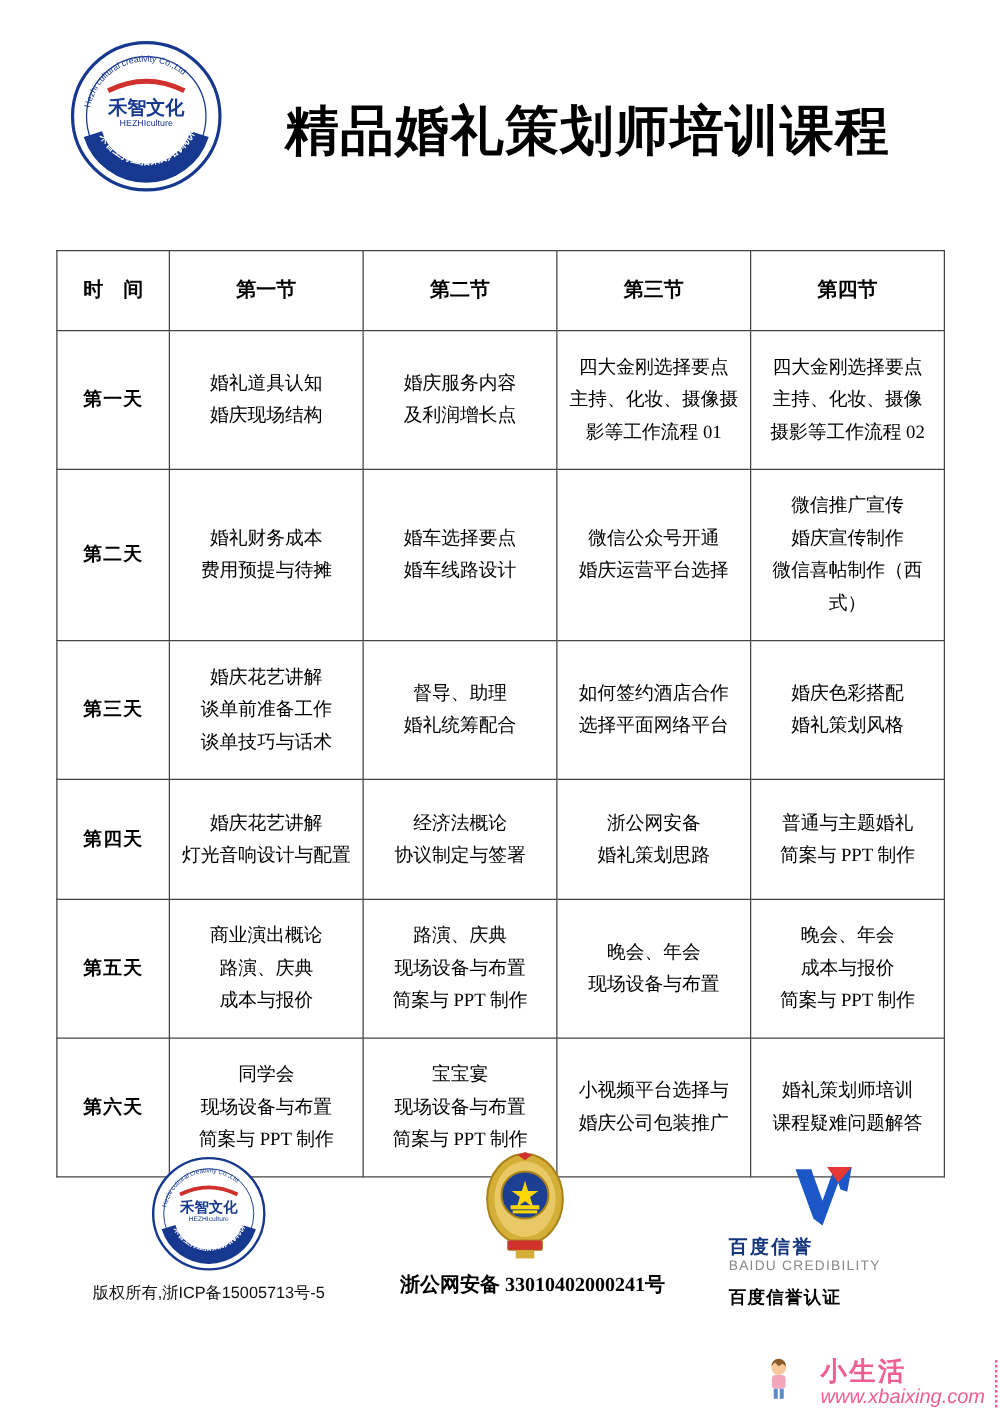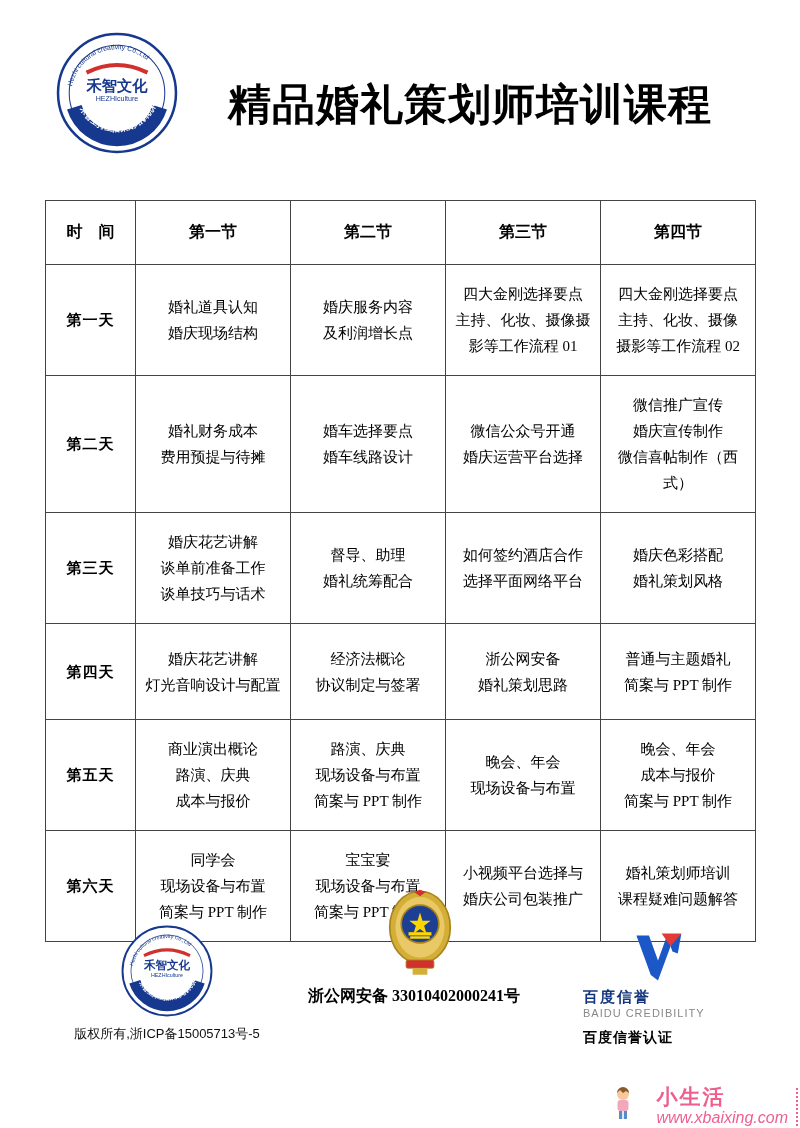--- a/index.html
+++ b/index.html
@@ -16,21 +16,21 @@
   
   table.course { position:absolute; left:45px; top:200px; width:710px; border-collapse:collapse; table-layout:fixed; }
   table.course th, table.course td { border:1px solid #444; text-align:center; vertical-align:middle;
       color:#000; white-space:pre-line; padding:16px 6px; }
   table.course th { height:64px; font-size:16px; font-weight:bold; }
   table.course td { height:96px; font-size:15px; line-height:26px; }
   td.day-cell { font-size:15px; font-weight:bold; letter-spacing:1px; }
 
   
   .footer-left   { position:absolute; left:52px;  top:925px; width:230px; text-align:center; }
-  .footer-center { position:absolute; left:308px; top:888px; width:224px; text-align:left; }
+  .footer-center { position:absolute; left:308px; top:920px; width:224px; text-align:right; }
   .footer-right  { position:absolute; left:583px; top:930px; width:150px; }
   .copyright-text { margin-top:8px; font-size:13px; color:#111; font-family:"Liberation Sans", sans-serif; }
   .police-text { margin-top:8px; font-size:16px; font-weight:bold; color:#000; }
   .baidu-name { margin-top:4px; font-size:15px; font-weight:bold; color:#13357e; letter-spacing:2px; }
   .baidu-name-en { font-size:11px; color:#888; letter-spacing:1px; font-family:"Liberation Sans", sans-serif; }
   .baidu-cert { margin-top:10px; font-size:14px; font-weight:bold; color:#000; letter-spacing:1px; }
 
   
   .watermark { position:absolute; right:12px; top:1086px; display:flex; align-items:flex-start; gap:21px; }
   .wm-texts { display:flex; flex-direction:column; line-height:1.1; }

